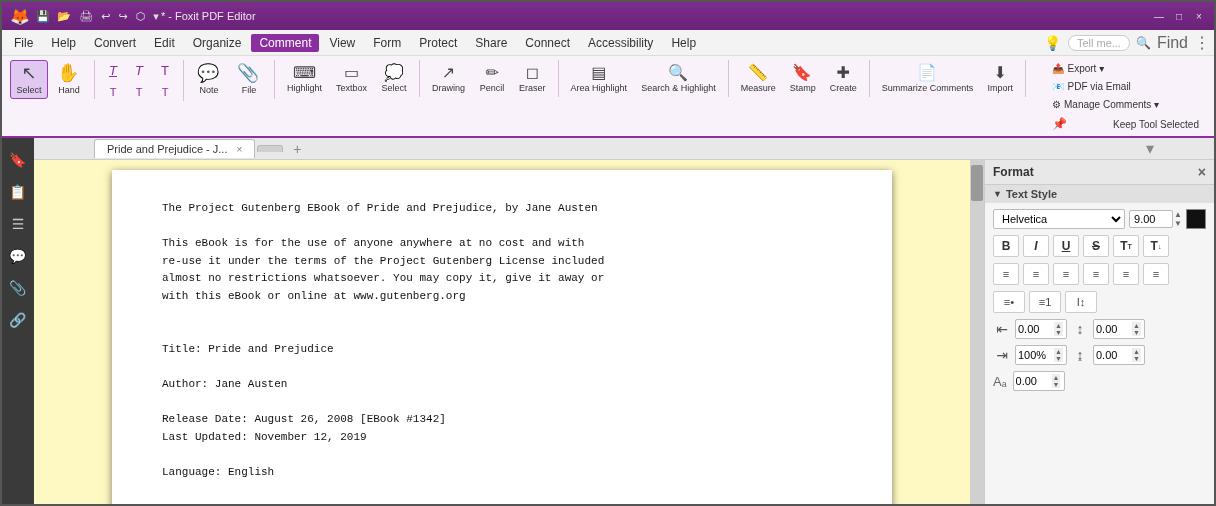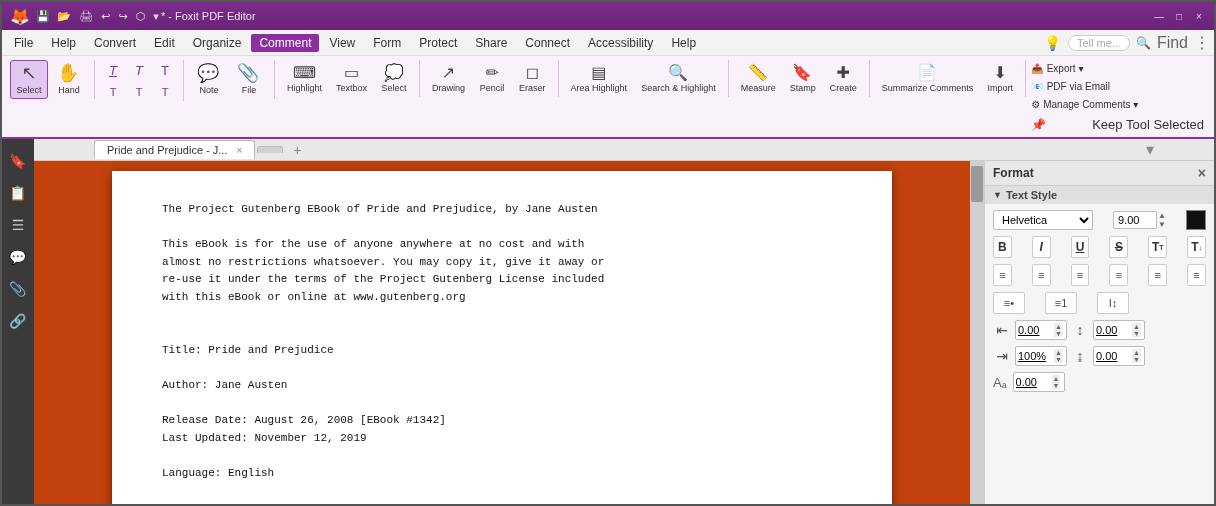--- a/index.html
+++ b/index.html
@@ -116,21 +116,21 @@
     }
     .sidebar-icon {
       width: 28px; height: 28px;
       display: flex; align-items: center; justify-content: center;
       color: #ccc; cursor: pointer; border-radius: 3px; font-size: 14px;
     }
 
     
     .doc-area {
       flex: 1;
-      background: #c2410c;
+      background: #fef9c3;
       overflow-y: auto;
       display: flex;
       flex-direction: column;
       align-items: center;
       padding: 10px;
       position: relative;
     }
     .doc-page {
       background: white;
       width: 780px;
@@ -162,21 +162,21 @@
       background: #e0e0e0;
       padding: 3px 8px;
       font-size: 11px; font-weight: bold; color: #444;
       display: flex; align-items: center; gap: 4px;
       cursor: pointer;
     }
     .section-arrow { font-size: 9px; }
 
     .text-style-content { padding: 6px 8px; display: flex; flex-direction: column; gap: 6px; }
 
-    .ts-row { display: flex; align-items: center; gap: 20px; }
+    .ts-row { display: flex; align-items: center; gap: 4px; }
     .ts-select {
       font-size: 11px; border: 1px solid #bbb; background: white;
       padding: 2px 4px; border-radius: 2px; flex: 1;
     }
     .ts-num {
       font-size: 11px; border: 1px solid #bbb; background: white;
       padding: 2px 4px; border-radius: 2px; width: 44px;
     }
     .ts-color { width: 20px; height: 20px; background: #111; border: 1px solid #888; cursor: pointer; }
 
@@ -191,21 +191,21 @@
       border: 1px solid #ccc; background: white; cursor: pointer; border-radius: 2px;
       font-size: 11px; color: #444;
     }
 
     .spacing-row { display: flex; align-items: center; gap: 4px; }
     .spacing-icon { font-size: 14px; color: #555; width: 18px; text-align: center; }
     .spacing-input {
       width: 52px; font-size: 11px; border: 1px solid #bbb; background: white;
       padding: 2px 2px; border-radius: 2px; display: flex; align-items: center;
     }
-    .spacing-input input { width: 36px; border: none; outline: none; font-size: 11px; text-decoration: underline; }
+    .spacing-input input { width: 36px; border: none; outline: none; font-size: 11px; }
     .spin-btns { display: flex; flex-direction: column; }
     .spin-btn { font-size: 7px; cursor: pointer; color: #666; line-height: 1; padding: 0 1px; border: none; background: #eee; }
 
     
     .app-window {
       width: 1216px;
       height: 506px;
       overflow: hidden;
       border: 2px solid #555;
       display: flex;
@@ -448,21 +448,21 @@
       </div>
       <div class="ribbon-right-row">
         <div class="r-btn-small">
           <span>⚙</span>
           <span>Manage Comments ▾</span>
         </div>
       </div>
       <div class="ribbon-right-row">
         <div class="r-btn" style="min-width:70px; flex-direction:row; gap:2px; padding:2px 4px;">
           <span style="font-size:12px;">📌</span>
-          <span style="font-size:13px; white-space:nowrap;margin-left:44px;">Keep Tool Selected</span>
+          <span style="font-size:10px; white-space:nowrap;margin-left:44px;">Keep Tool Selected</span>
         </div>
       </div>
     </div>
   </div>
 
   <div class="content-row">
 
     <div class="left-sidebar">
       <div class="sidebar-icon">🔖</div>
       <div class="sidebar-icon">📋</div>
@@ -489,22 +489,22 @@
       </div>
 
       <div style="display:flex; flex:1; overflow:hidden;">
 
         <div class="doc-scroll-wrapper">
           <div class="doc-area">
             <div class="doc-page">
               <div>The Project Gutenberg EBook of Pride and Prejudice, by Jane Austen</div>
               <div>&nbsp;</div>
               <div>This eBook is for the use of anyone anywhere at no cost and with</div>
+              <div>re-use it under the terms of the Project Gutenberg License included</div>
               <div>almost no restrictions whatsoever.  You may copy it, give it away or</div>
-              <div>re-use it under the terms of the Project Gutenberg License included</div>
               <div>with this eBook or online at www.gutenberg.org</div>
               <div>&nbsp;</div>
               <div>&nbsp;</div>
               <div>Title: Pride and Prejudice</div>
               <div>&nbsp;</div>
               <div>Author: Jane Austen</div>
               <div>&nbsp;</div>
               <div>Release Date: August 26, 2008 [EBook #1342]</div>
               <div>Last Updated: November 12, 2019</div>
               <div>&nbsp;</div>

